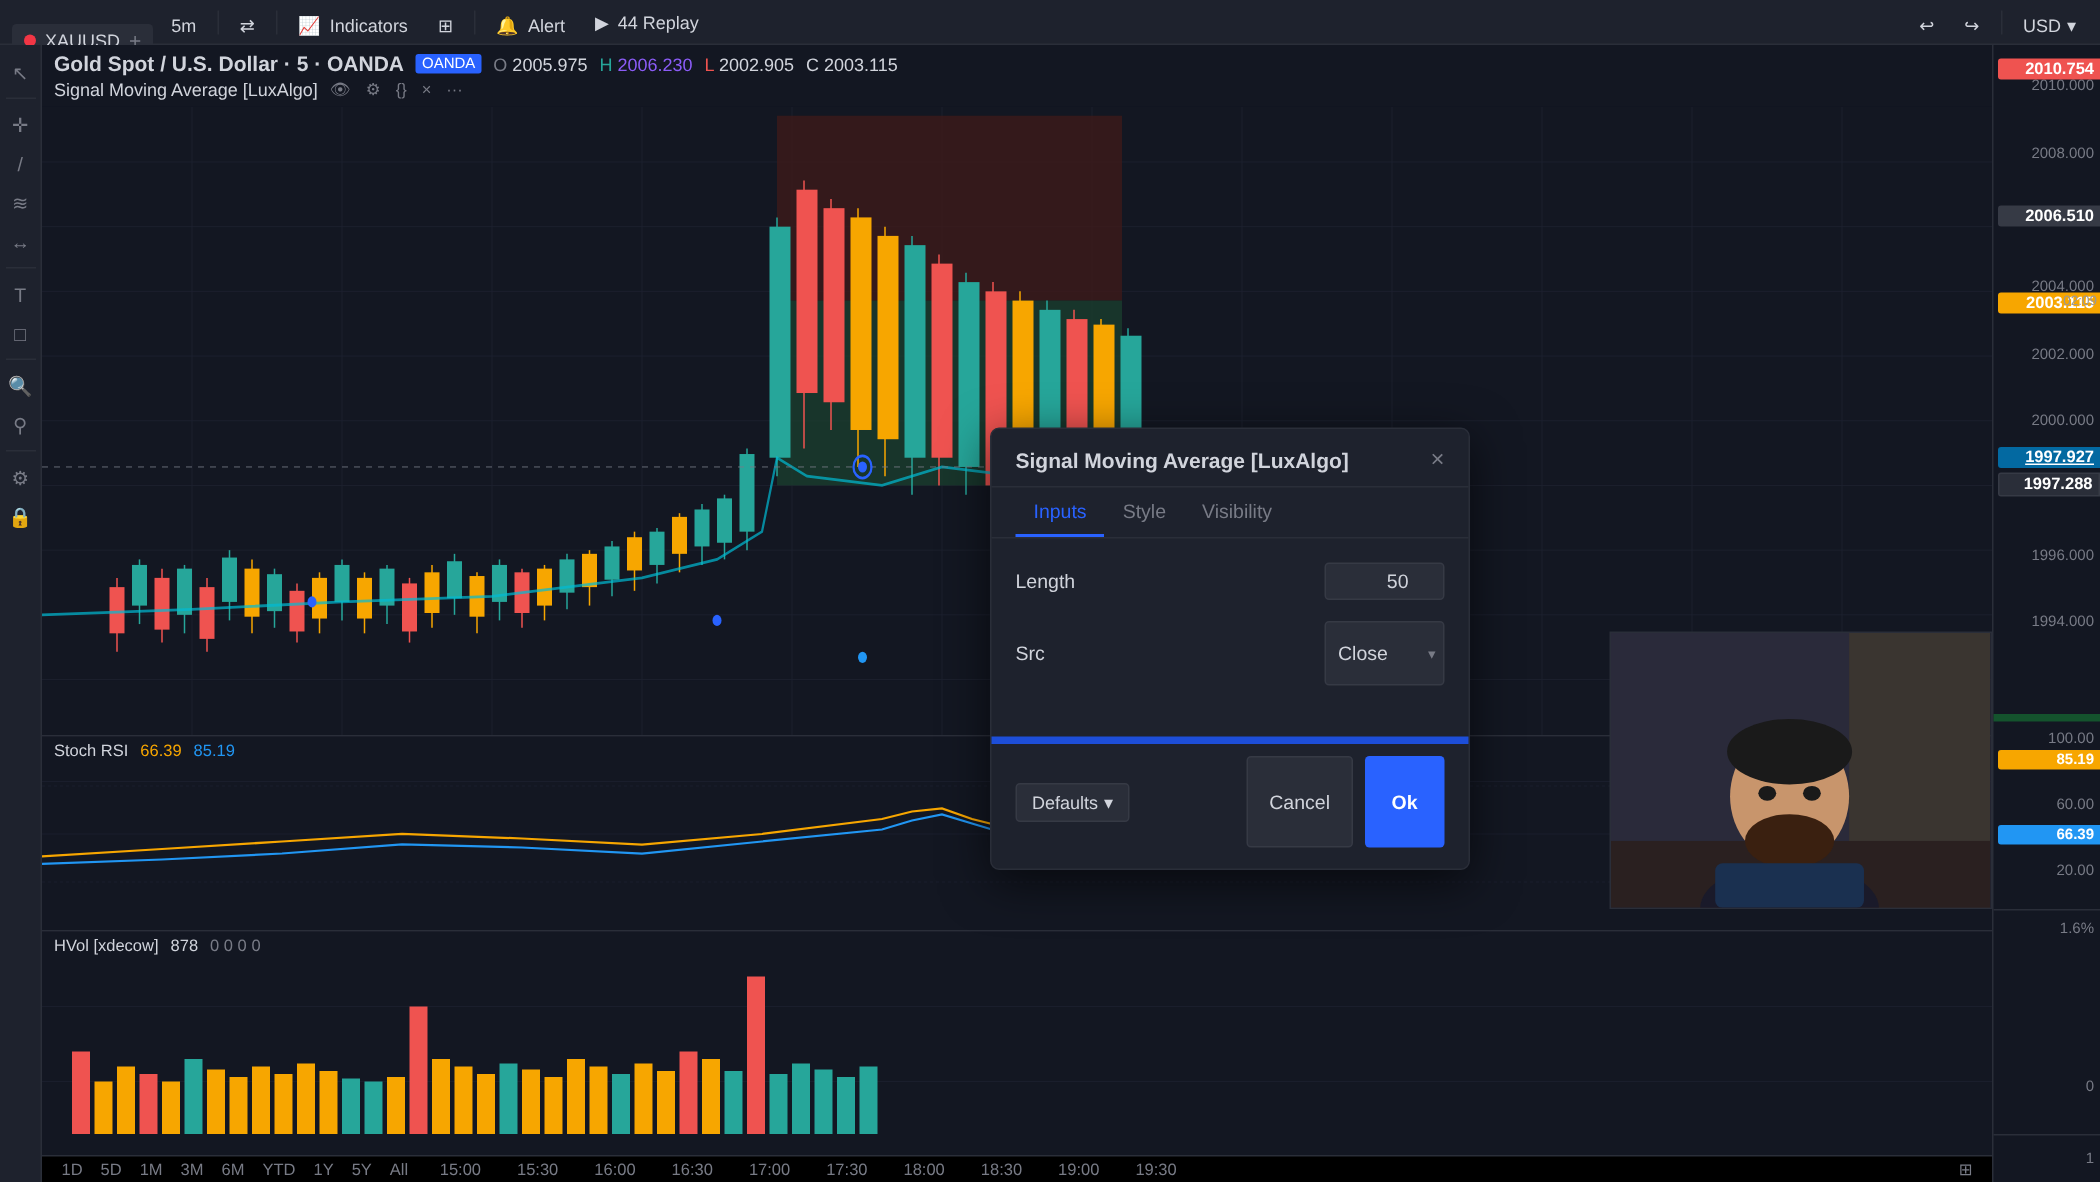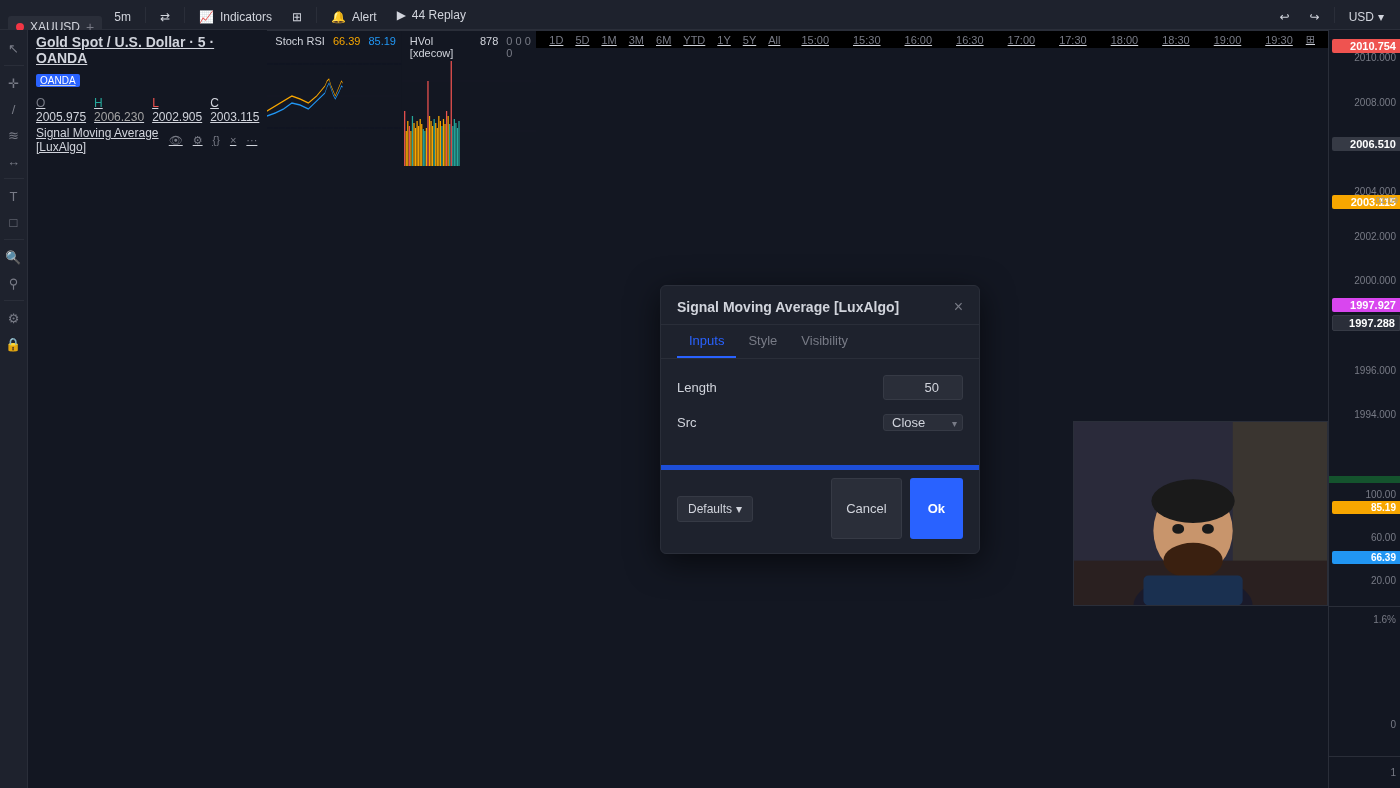--- a/index.html
+++ b/index.html
@@ -73,24 +73,23 @@
       width: 24px; height: 24px;
       display: flex; align-items: center; justify-content: center;
       color: #787b86; cursor: pointer; border-radius: 3px; font-size: 13px;
     }
     .lt-sep { width: 20px; height: 1px; background: #2a2e39; margin: 3px 0; }
 
     
     .chart-area {
       flex: 1;
       display: flex;
-      flex-direction: row;
+      flex-direction: column;
       position: relative;
       overflow: hidden;
-      text-decoration: underline;
     }
 
     
     .chart-header {
       padding: 4px 8px;
       background: #131722;
     }
     .chart-title-row {
       display: flex; align-items: center; gap: 8px; flex-wrap: wrap;
     }
@@ -188,21 +187,21 @@
       position: absolute; right: 4px;
       font-size: 10px; color: #787b86;
     }
     .price-badge {
       position: absolute; right: 0;
       padding: 1px 4px; font-size: 11px; font-weight: 600; color: #fff;
       min-width: 68px; text-align: right; border-radius: 2px 0 0 2px;
     }
     .stoch-axis {
       height: 130px;
-      border-top: 7px solid #14532d;
+      border-top: 5px solid #14532d;
       position: relative;
     }
     .hvol-axis {
       height: 150px;
       border-top: 1px solid #2a2e39;
       position: relative;
     }
     .time-axis-right {
       height: 32px;
       border-top: 1px solid #2a2e39;
@@ -272,21 +271,21 @@
       margin-bottom: 14px;
     }
     .modal-label { font-size: 13px; color: #d1d4dc; }
     .modal-input {
       width: 80px; background: #2a2e39; border: 1px solid #363a45;
       color: #d1d4dc; padding: 4px 8px; border-radius: 3px; font-size: 13px;
       text-align: right;
     }
     .modal-select {
       width: 80px; background: #2a2e39; border: 1px solid #363a45;
-      color: #d1d4dc; padding: 0 8px; border-radius: 3px; font-size: 13px;
+      color: #d1d4dc; padding: 13px 8px; border-radius: 3px; font-size: 13px;
       appearance: none; cursor: pointer;
     }
     .modal-select-wrap {
       position: relative; width: 80px;
     }
     .modal-select-wrap::after {
       content: '▾'; position: absolute; right: 6px; top: 50%; transform: translateY(-50%);
       color: #787b86; pointer-events: none; font-size: 10px;
     }
     .modal-footer {
@@ -377,21 +376,21 @@
   </div>
 
   <div class="chart-area">
 
     <div class="chart-header">
       <div class="chart-title-row">
         <span class="chart-symbol">Gold Spot / U.S. Dollar · 5 · OANDA</span>
         <span class="oanda-badge">OANDA</span>
         <span class="price-labels">
           <span class="price-o">O <span style="color:#d1d4dc">2005.975</span></span>
-          <span class="price-h">H <span style="color:#a3a3a3">2006.230</span></span>
+          <span class="price-h">H <span style="color:#8b5cf6">2006.230</span></span>
           <span class="price-l">L <span style="color:#d1d4dc">2002.905</span></span>
           <span class="price-c">C <span>2003.115</span></span>
         </span>
       </div>
       <div class="indicator-row">
         <span class="indicator-name">Signal Moving Average [LuxAlgo]</span>
         <button class="ind-icon-btn">👁</button>
         <button class="ind-icon-btn">⚙</button>
         <button class="ind-icon-btn">{}</button>
         <button class="ind-icon-btn">×</button>
@@ -683,21 +682,21 @@
       <span class="price-tick" style="top:45%">2002.000</span>
       <span class="price-tick" style="top:55%">2000.000</span>
       <span class="price-tick" style="top:65%">1998.000</span>
       <span class="price-tick" style="top:75%">1996.000</span>
       <span class="price-tick" style="top:85%">1994.000</span>
 
       <div class="price-badge" style="top:2%; background:#ef5350;">2010.754</div>
       <div class="price-badge" style="top:24%; background:#363a45;">2006.510</div>
       <div class="price-badge" style="top:37%; background:#f7a600;">2003.115</div>
       <div style="position:absolute; top:37%; right:0; font-size:9px; color:#999; padding-right:2px;">02:09</div>
-      <div class="price-badge" style="top:60%; background:#d946ef;">1997.927</div>
+      <div class="price-badge" style="top:60%; background:#0369a1;text-decoration:underline;">1997.927</div>
       <div class="price-badge" style="top:64%; background:#2a2e39; border:1px solid #363a45;">1997.288</div>
     </div>
 
     <div class="stoch-axis">
       <span style="position:absolute;right:4px;top:5%;font-size:10px;color:#787b86;">100.00</span>
       <span style="position:absolute;right:4px;top:40%;font-size:10px;color:#787b86;">60.00</span>
       <div class="price-badge" style="top:15%;background:#f7a600;font-size:10px;">85.19</div>
       <div class="price-badge" style="top:55%;background:#2196f3;font-size:10px;">66.39</div>
       <span style="position:absolute;right:4px;top:75%;font-size:10px;color:#787b86;">20.00</span>
     </div>

